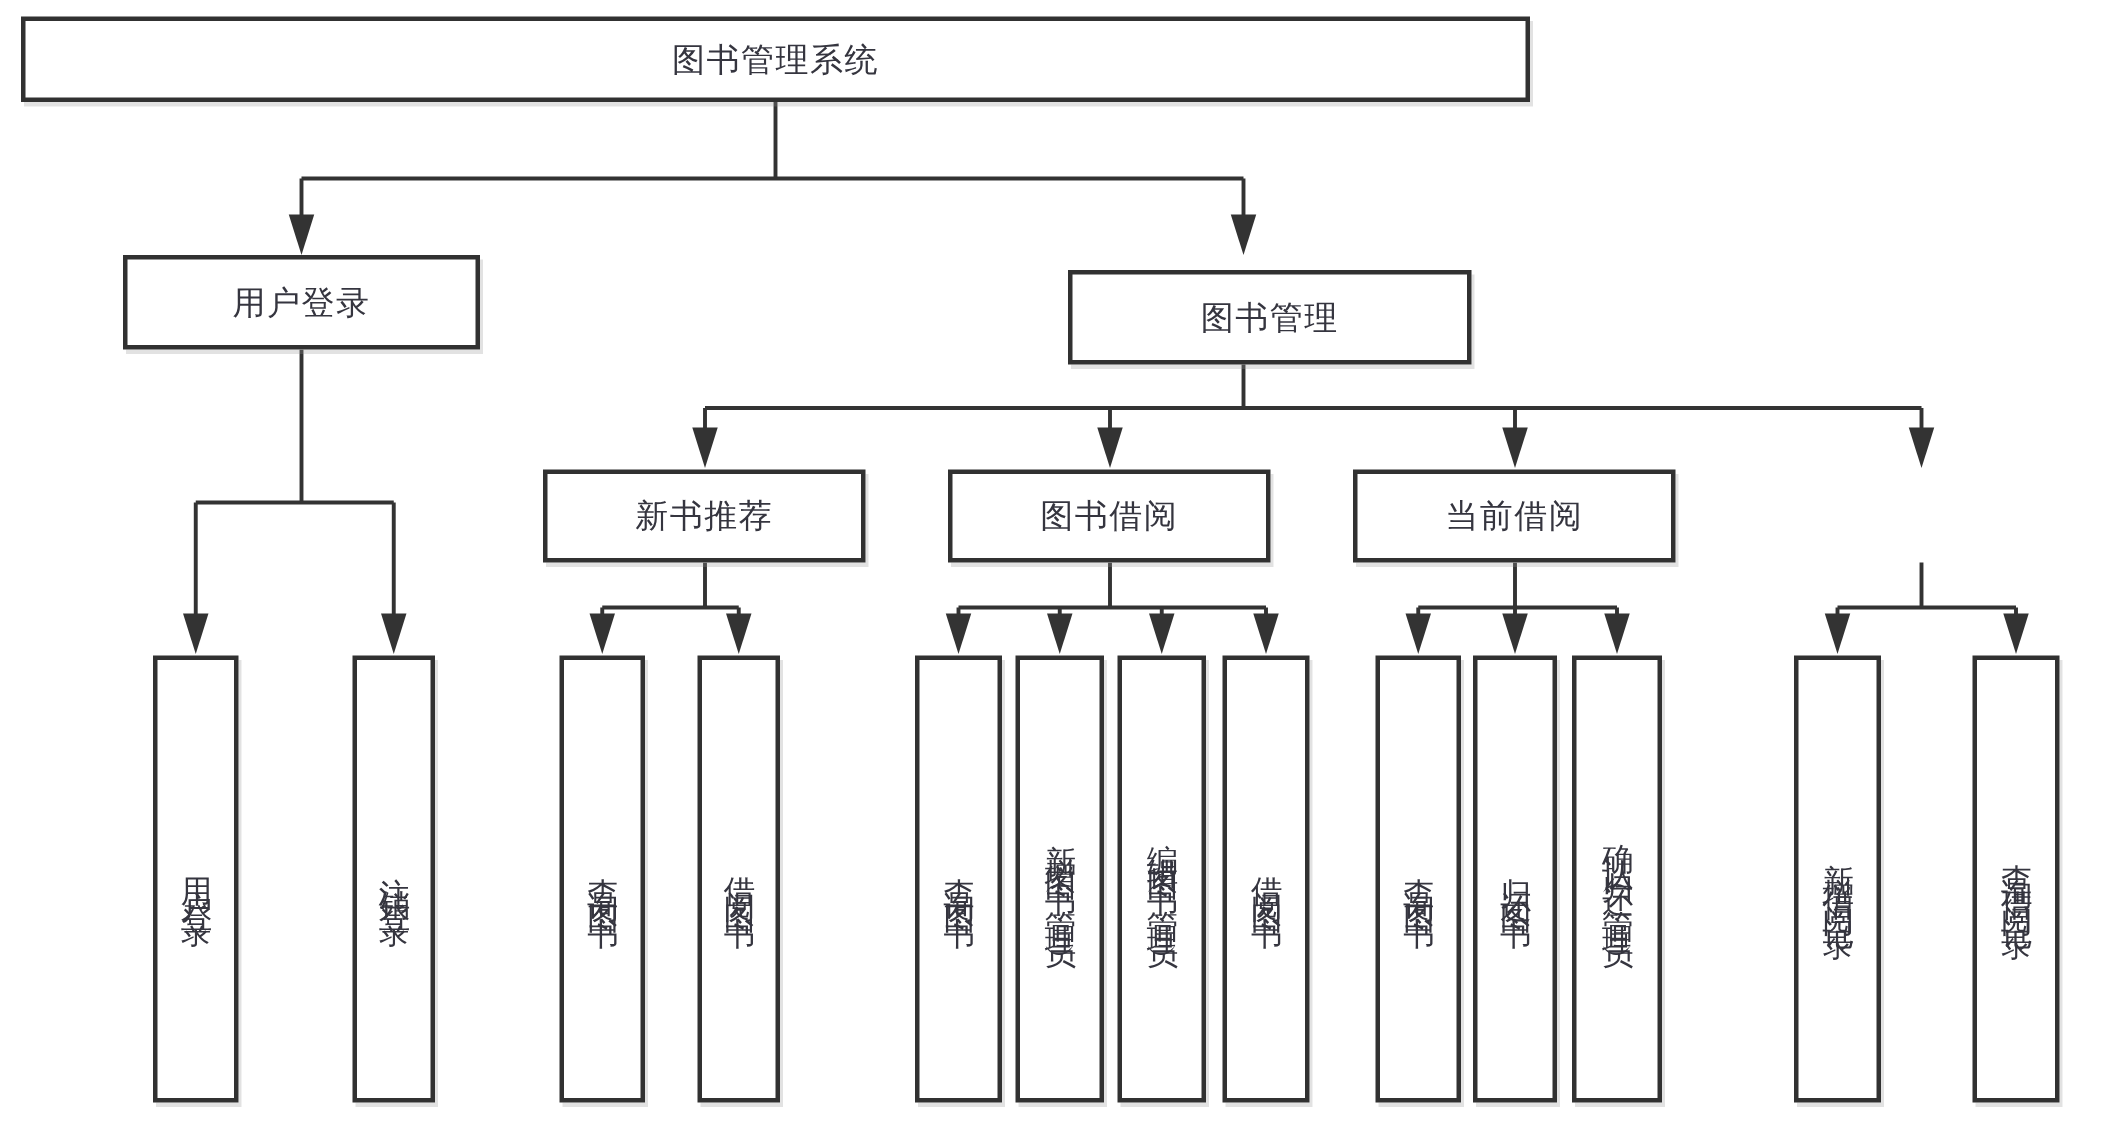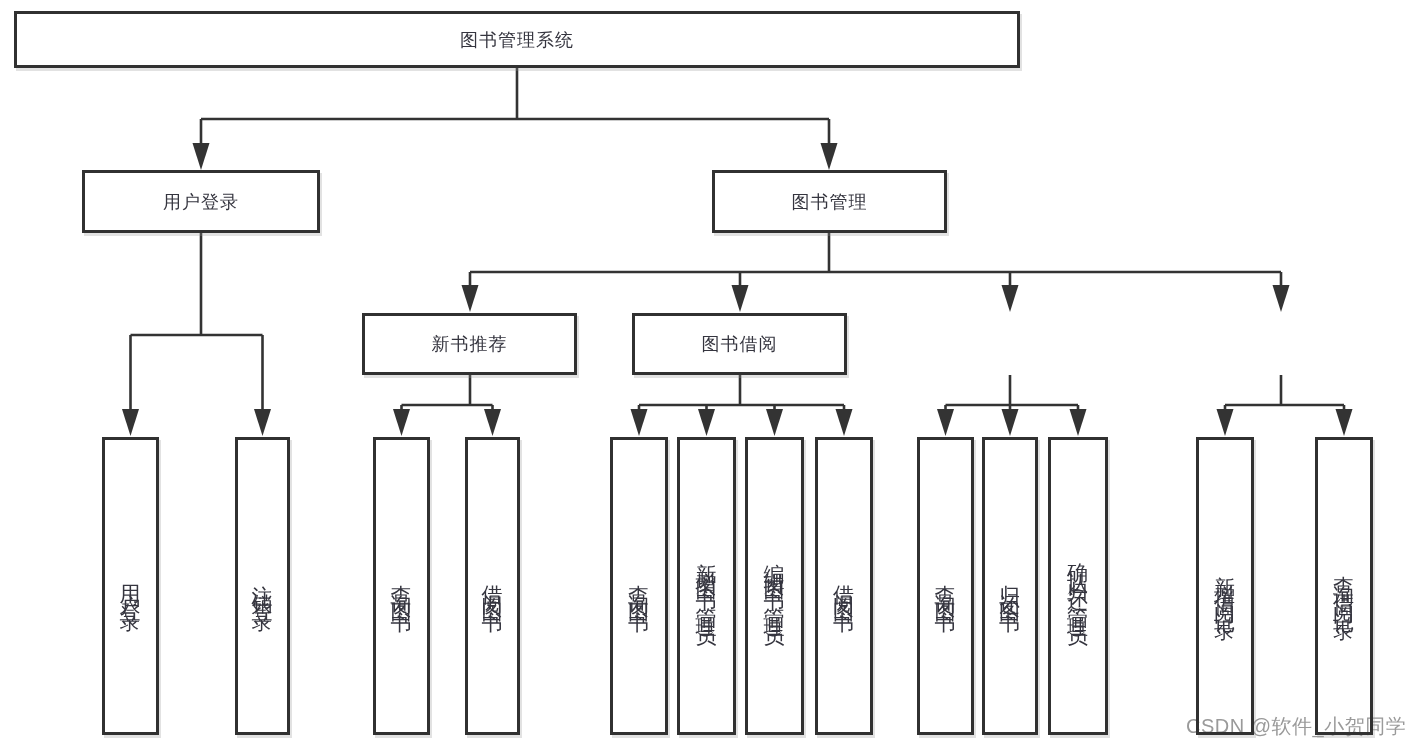--- a/index.html
+++ b/index.html
@@ -9,21 +9,21 @@
   }
   #canvas{position:absolute;left:0;top:0;width:1405px;height:747px;}
   svg.connectors{position:absolute;left:0;top:0;z-index:1;}
   .node{
     position:absolute;z-index:2;box-sizing:border-box;
     background:#ffffff;border:3px solid #313131;
     display:flex;align-items:center;justify-content:center;
     color:#35353f;
     box-shadow:2px 3px 0 rgba(150,150,150,.28);
   }
-  .node.h span{font-size:18px;letter-spacing:1px;white-space:nowrap;}
+  .node.h span{font-size:22px;letter-spacing:1px;white-space:nowrap;}
   .node.v span{
     writing-mode:vertical-rl;text-orientation:mixed;
     font-size:21px;letter-spacing:9px;line-height:1;white-space:nowrap;
   }
   .watermark{
     position:absolute;z-index:3;left:1186px;top:713px;width:219px;
     font-size:20px;letter-spacing:0.5px;color:#9a9a9a;
     mix-blend-mode:darken;white-space:nowrap;
   }
 </style>
@@ -72,29 +72,32 @@
     </g>
   </svg>
 
   <div class="node h" style="left:14px;top:11px;width:1006px;height:57px">
     <span>图书管理系统</span>
   </div>
 
   <div class="node h" style="left:82px;top:170px;width:238px;height:63px">
     <span>用户登录</span>
   </div>
-  <div class="node h" style="left:712px;top:170px;width:235px;height:63px">
+  <div class="node h" style="left:712px;top:180px;width:269px;height:63px">
     <span>图书管理</span>
   </div>
 
   <div class="node h" style="left:632px;top:313px;width:215px;height:62px">
     <span>图书借阅</span>
   </div>
   <div class="node h" style="left:362px;top:313px;width:215px;height:62px">
     <span>新书推荐</span>
+  </div>
+  <div class="node h" style="left:902px;top:313px;width:215px;height:62px">
+    <span>当前借阅</span>
   </div>
 
   <div class="node v" style="left:102px;top:437px;width:57px;height:298px">
     <span>用户登录</span>
   </div>
   <div class="node v" style="left:235px;top:437px;width:55px;height:298px">
     <span>注销登录</span>
   </div>
 
   <div class="node v" style="left:373px;top:437px;width:57px;height:298px">
@@ -127,15 +130,14 @@
     <span>确认归还（管理员）</span>
   </div>
 
   <div class="node v" style="left:1196px;top:437px;width:58px;height:298px">
     <span>新增借阅记录</span>
   </div>
   <div class="node v" style="left:1315px;top:437px;width:58px;height:298px">
     <span>查询借阅记录</span>
   </div>
 
-  <div class="watermark">CSDN @软件_小贺同学</div>
 
 </div>
 
 </body></html>

